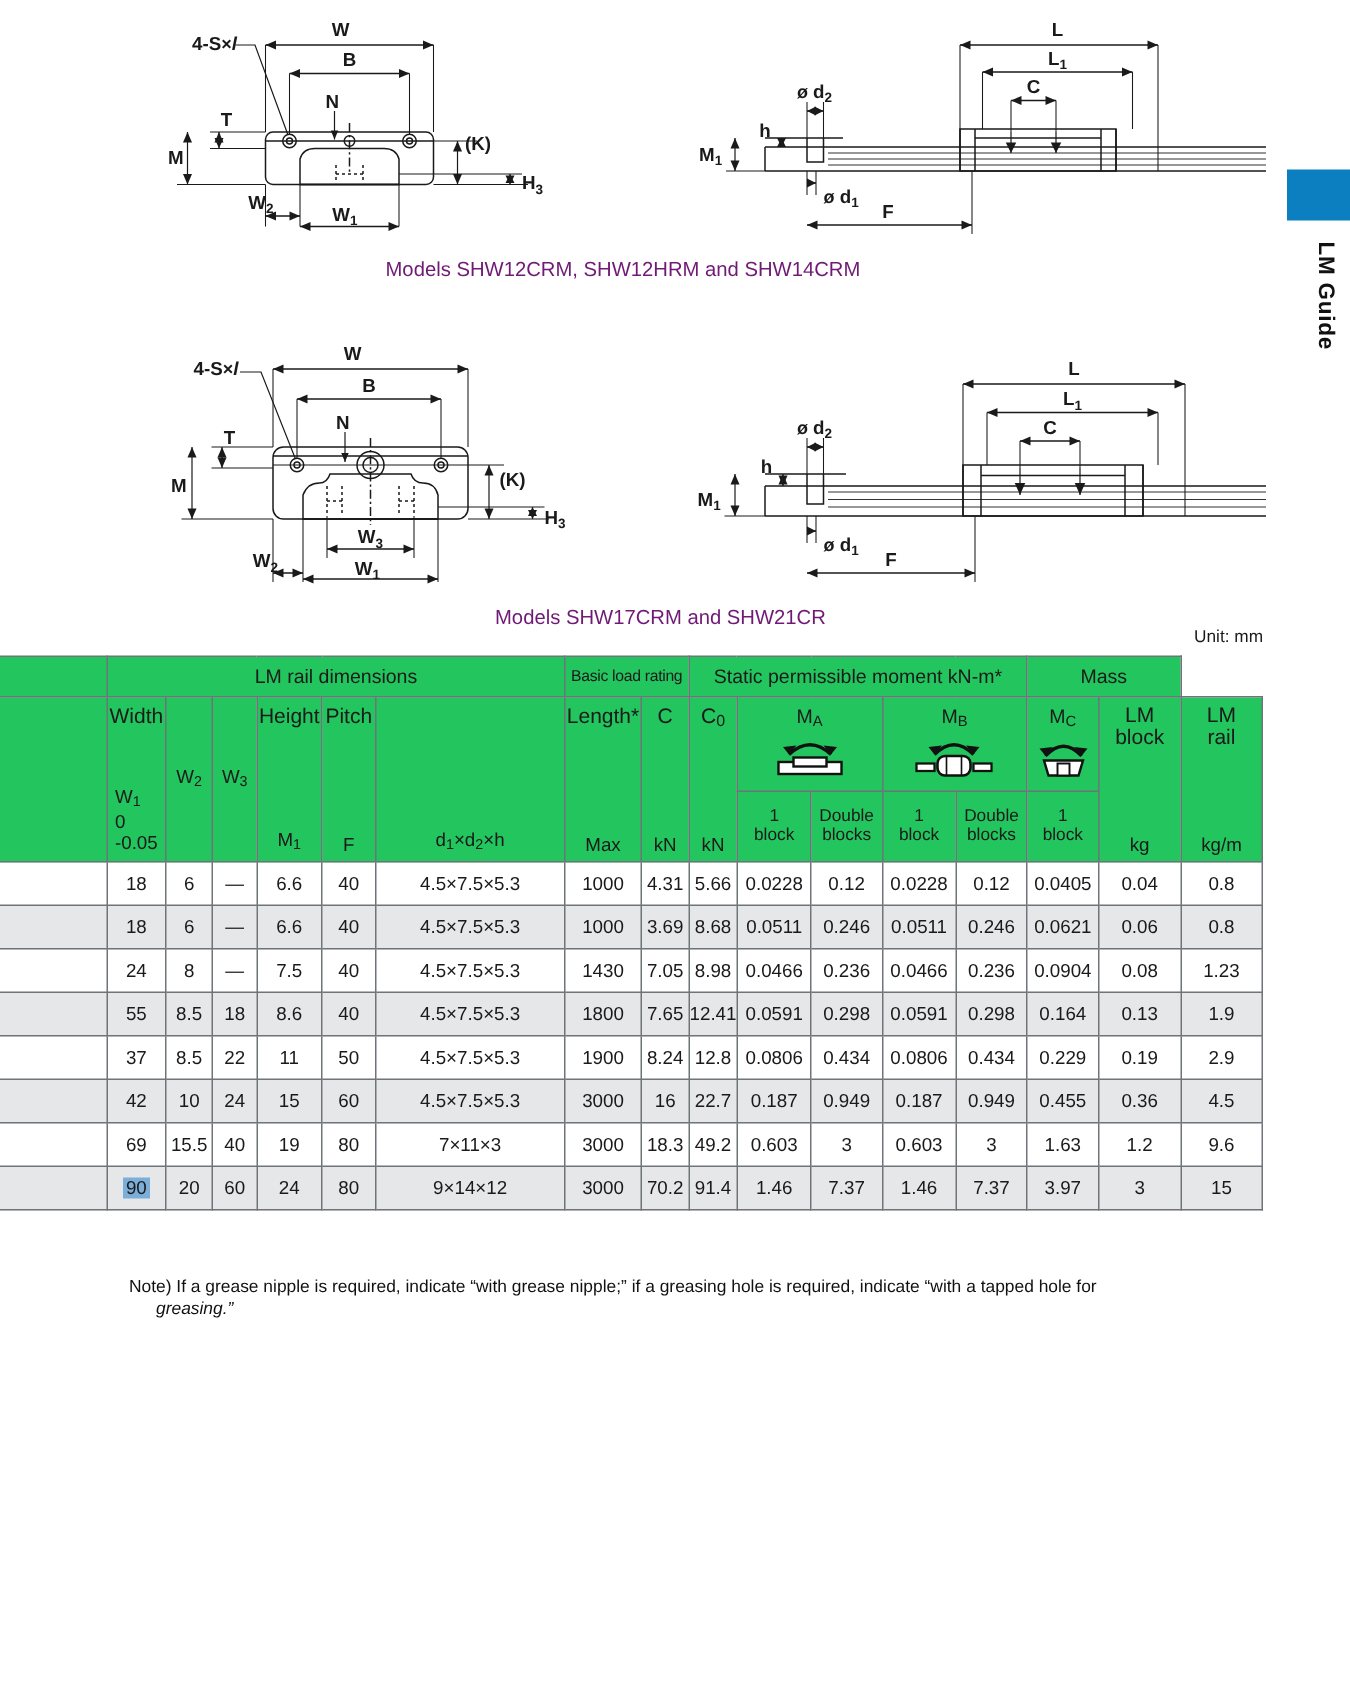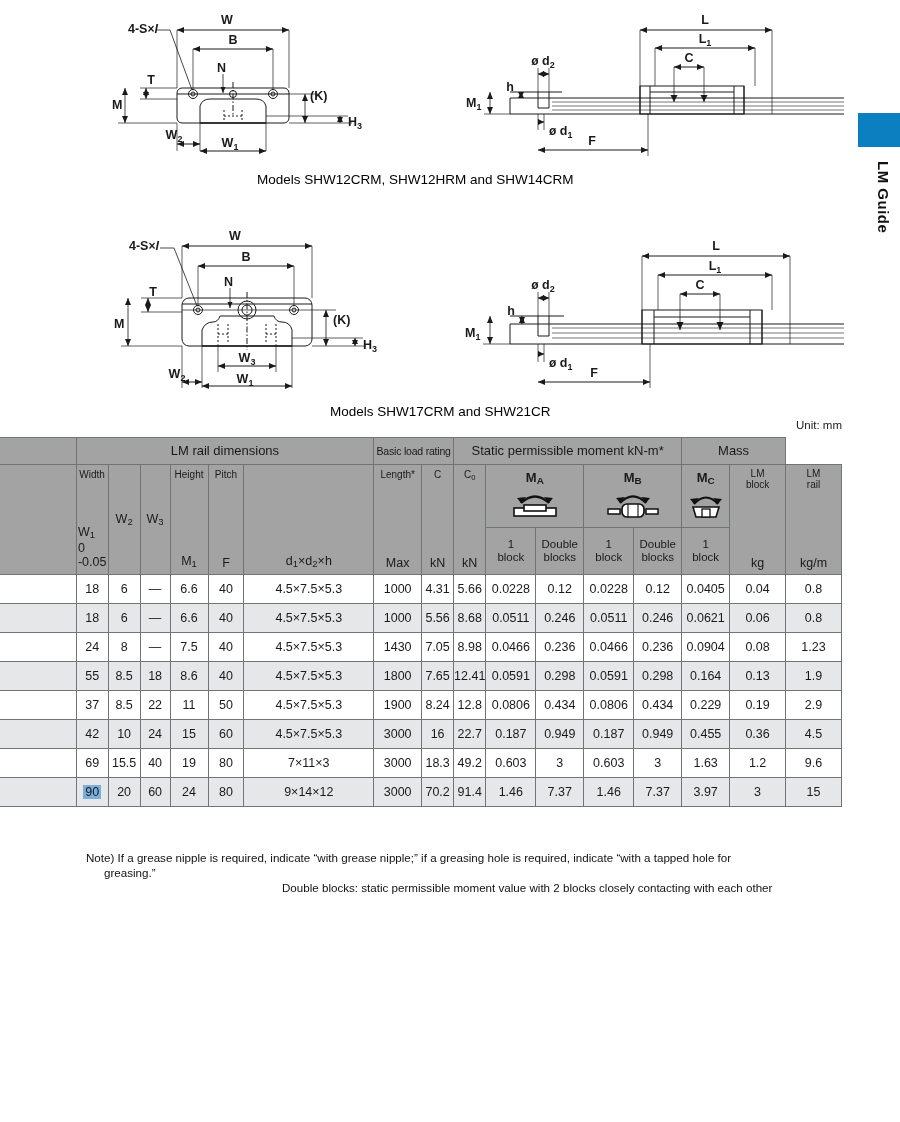--- a/index.html
+++ b/index.html
@@ -30,21 +30,21 @@
     text-orientation: mixed;
     white-space: nowrap;
     color: #111;
   }
   
   .dwg { position: absolute; }
   .dwg svg { display: block; }
   .caption {
     position: absolute;
     font-size: 13.5px;
-    color: #000000;
+    color: #701a75;
     white-space: nowrap;
   }
   #unit-label {
     position: absolute; right: 58px; top: 419px;
     font-size: 11.5px;
   }
   
   #spec-table {
     position: absolute; left: 0; top: 437px;
     width: 842px;
@@ -52,46 +52,46 @@
     font-size: 12.5px;
   }
   #spec-table td, #spec-table th {
     border: 1px solid #6f7478;
     text-align: center;
     vertical-align: middle;
     font-weight: normal;
     padding: 0;
     line-height: 1.15;
   }
-  #spec-table thead td { background: #a3a3a3; }
+  #spec-table thead td { background: #22c55e; }
   #spec-table .grp { font-size: 13px; height: 26px; }
   #spec-table .grp.small { font-size: 10.5px; letter-spacing: -.2px; }
   #spec-table .nb-left { border-left: none; }
   #spec-table tbody tr.alt td { background: #e6e7e8; }
   #spec-table tbody tr td { background: #ffffff; height: 28px; }
   #spec-table tbody tr.alt td { background: #e6e7e8; }
   #spec-table td.modelcol { border-left: none; width: 76px; }
   .hl { background: #7bafd9 !important; display: inline-block; padding: 0 2px; }
   .sub { font-size: .76em; vertical-align: -0.22em; }
   
   .hcell-top { height: 62px; }
   .hcell-bot { height: 46px; }
   .hstack { display: flex; flex-direction: column; justify-content: space-between;
             height: 100%; align-items: center; padding: 4px 1px; box-sizing: border-box; }
-  .hstack .a { font-size: 10px; }
+  .hstack .a { font-size: 14px; }
   .hstack .b { font-size: 12.5px; }
   .two { font-size: 11.5px; line-height: 1.08; }
   .mo { display:flex; flex-direction:column; align-items:center; justify-content:center; gap:1px; }
-  .mo .lbl { font-size: 13px; font-weight: bold; }
+  .mo .lbl { font-size: 13px; }
   
   #notes {
     position: absolute; left: 86px; top: 851px; width: 800px;
     font-size: 11.6px; line-height: 1.28; color: #111;
   }
-  #notes .ind2 { padding-left: 18px; }
+  #notes .ind2 { padding-left: 18px; font-style: italic; }
   #notes .ind3 { padding-left: 196px; }
   #notes .hang { text-indent: -18px; padding-left: 18px; }
   .badge {
     display: inline-block; background: #111; color: #fff;
     font-size: 9.5px; font-weight: bold; line-height: 11px;
     width: 11px; height: 11px; text-align: center;
     vertical-align: 1px; margin: 0 1px;
   }
   .bold { font-weight: bold; }
 </style>
@@ -588,21 +588,21 @@
       </tr>
       <tr class="alt">
         <td class="modelcol"></td>
         <td>18</td>
         <td>6</td>
         <td>—</td>
         <td>6.6</td>
         <td>40</td>
         <td>4.5×7.5×5.3</td>
         <td>1000</td>
-        <td>5.56</td>
+        <td>3.69</td>
         <td>8.68</td>
         <td>0.0511</td>
         <td>0.246</td>
         <td>0.0511</td>
         <td>0.246</td>
         <td>0.0621</td>
         <td>0.06</td>
         <td>0.8</td>
       </tr>
       <tr>
@@ -718,14 +718,13 @@
         <td>3.97</td>
         <td>3</td>
         <td>15</td>
       </tr>
     </tbody>
 </table>
 
 <div id="notes">
   <div class="hang">Note) If a grease nipple is required, indicate “with grease nipple;” if a greasing hole is required, indicate “with a tapped hole for</div>
   <div class="ind2">greasing.”</div>
-  <div class="ind3">Double blocks: static permissible moment value with 2 blocks closely contacting with each other</div>
 </div>
 
 </body></html>

